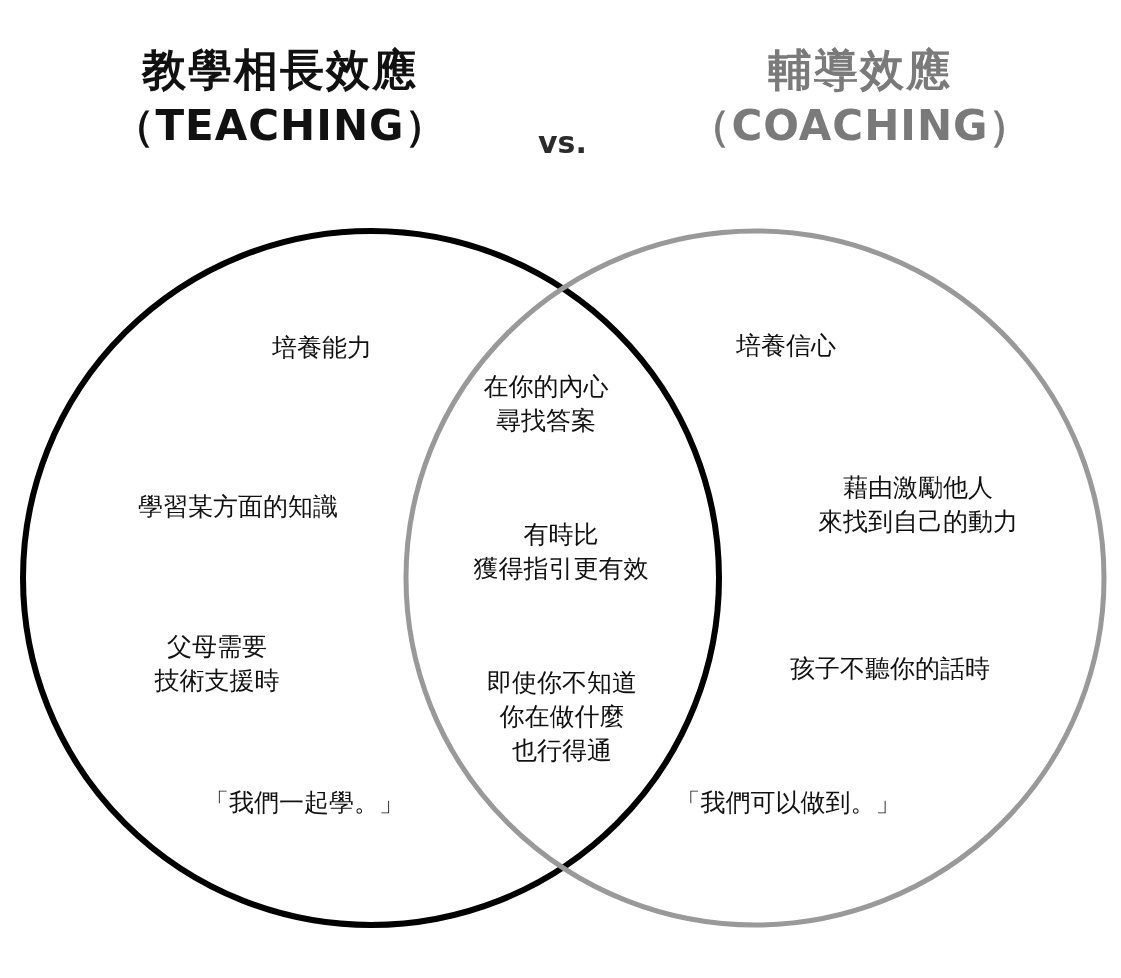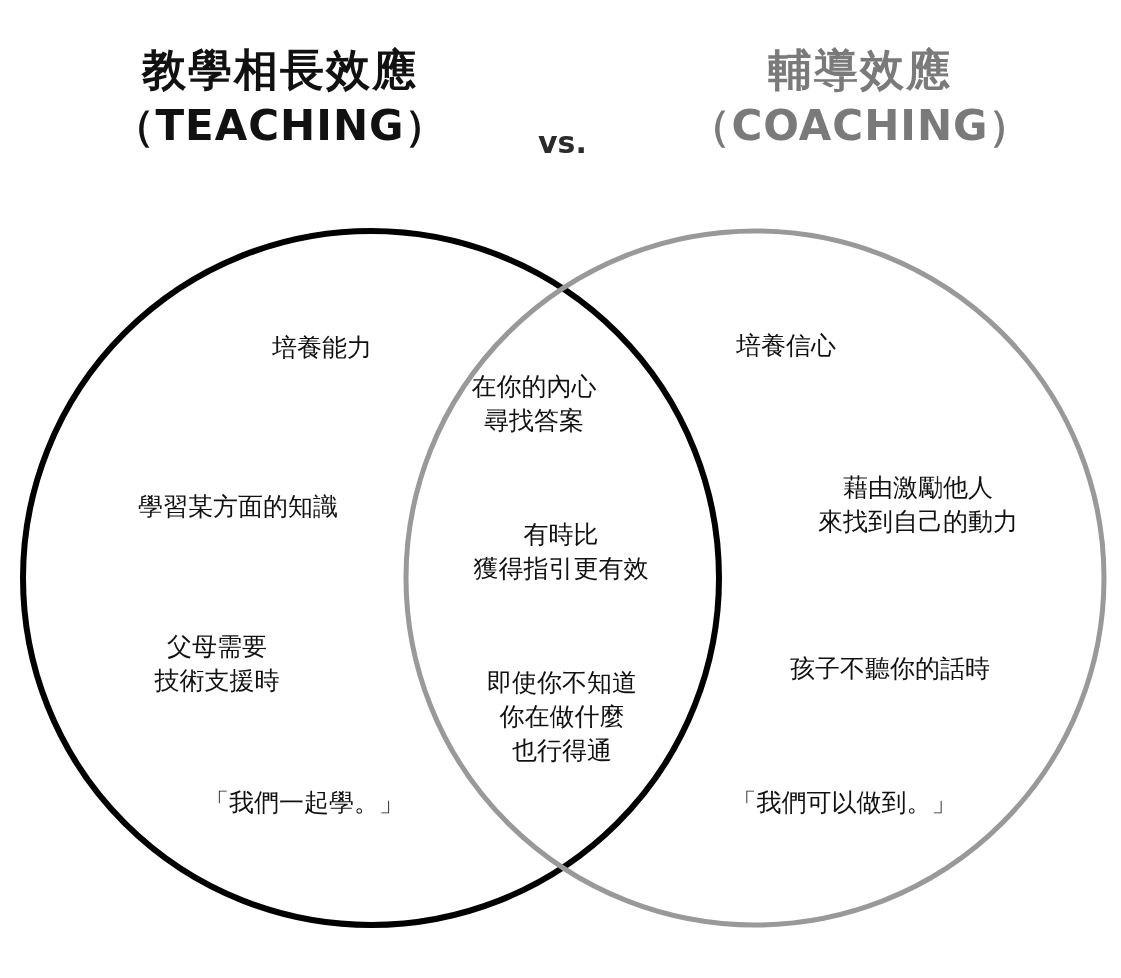--- a/index.html
+++ b/index.html
@@ -42,21 +42,21 @@
   <span>學習某方面的知識</span>
 </div>
 <div class="label" style="left:217px; top:630px;">
   <span>父母需要</span><br>
   <span>技術支援時</span>
 </div>
 <div class="label" style="left:304px; top:786px;">
   <span>「我們一起學。」</span>
 </div>
 
-<div class="label" style="left:534px; top:370px;text-align:center;">
+<div class="label" style="left:546px; top:370px;text-align:center;">
   <span>在你的內心</span><br>
   <span>尋找答案</span>
 </div>
 <div class="label" style="left:561px; top:518px;">
   <span>有時比</span><br>
   <span>獲得指引更有效</span>
 </div>
 <div class="label" style="left:562px; top:666px;">
   <span>即使你不知道</span><br>
   <span>你在做什麼</span><br>
@@ -66,15 +66,15 @@
 <div class="label" style="left:786px; top:329px;text-align:center;">
   <span>培養信心</span>
 </div>
 <div class="label" style="left:918px; top:460px;margin-top:11px;">
   <span>藉由激勵他人</span><br>
   <span>來找到自己的動力</span>
 </div>
 <div class="label" style="left:890px; top:652px;">
   <span>孩子不聽你的話時</span>
 </div>
-<div class="label" style="left:844px; top:786px;">
+<div class="label" style="left:788px; top:786px;">
   <span>「我們可以做到。」</span>
 </div>
 
 </body></html>

